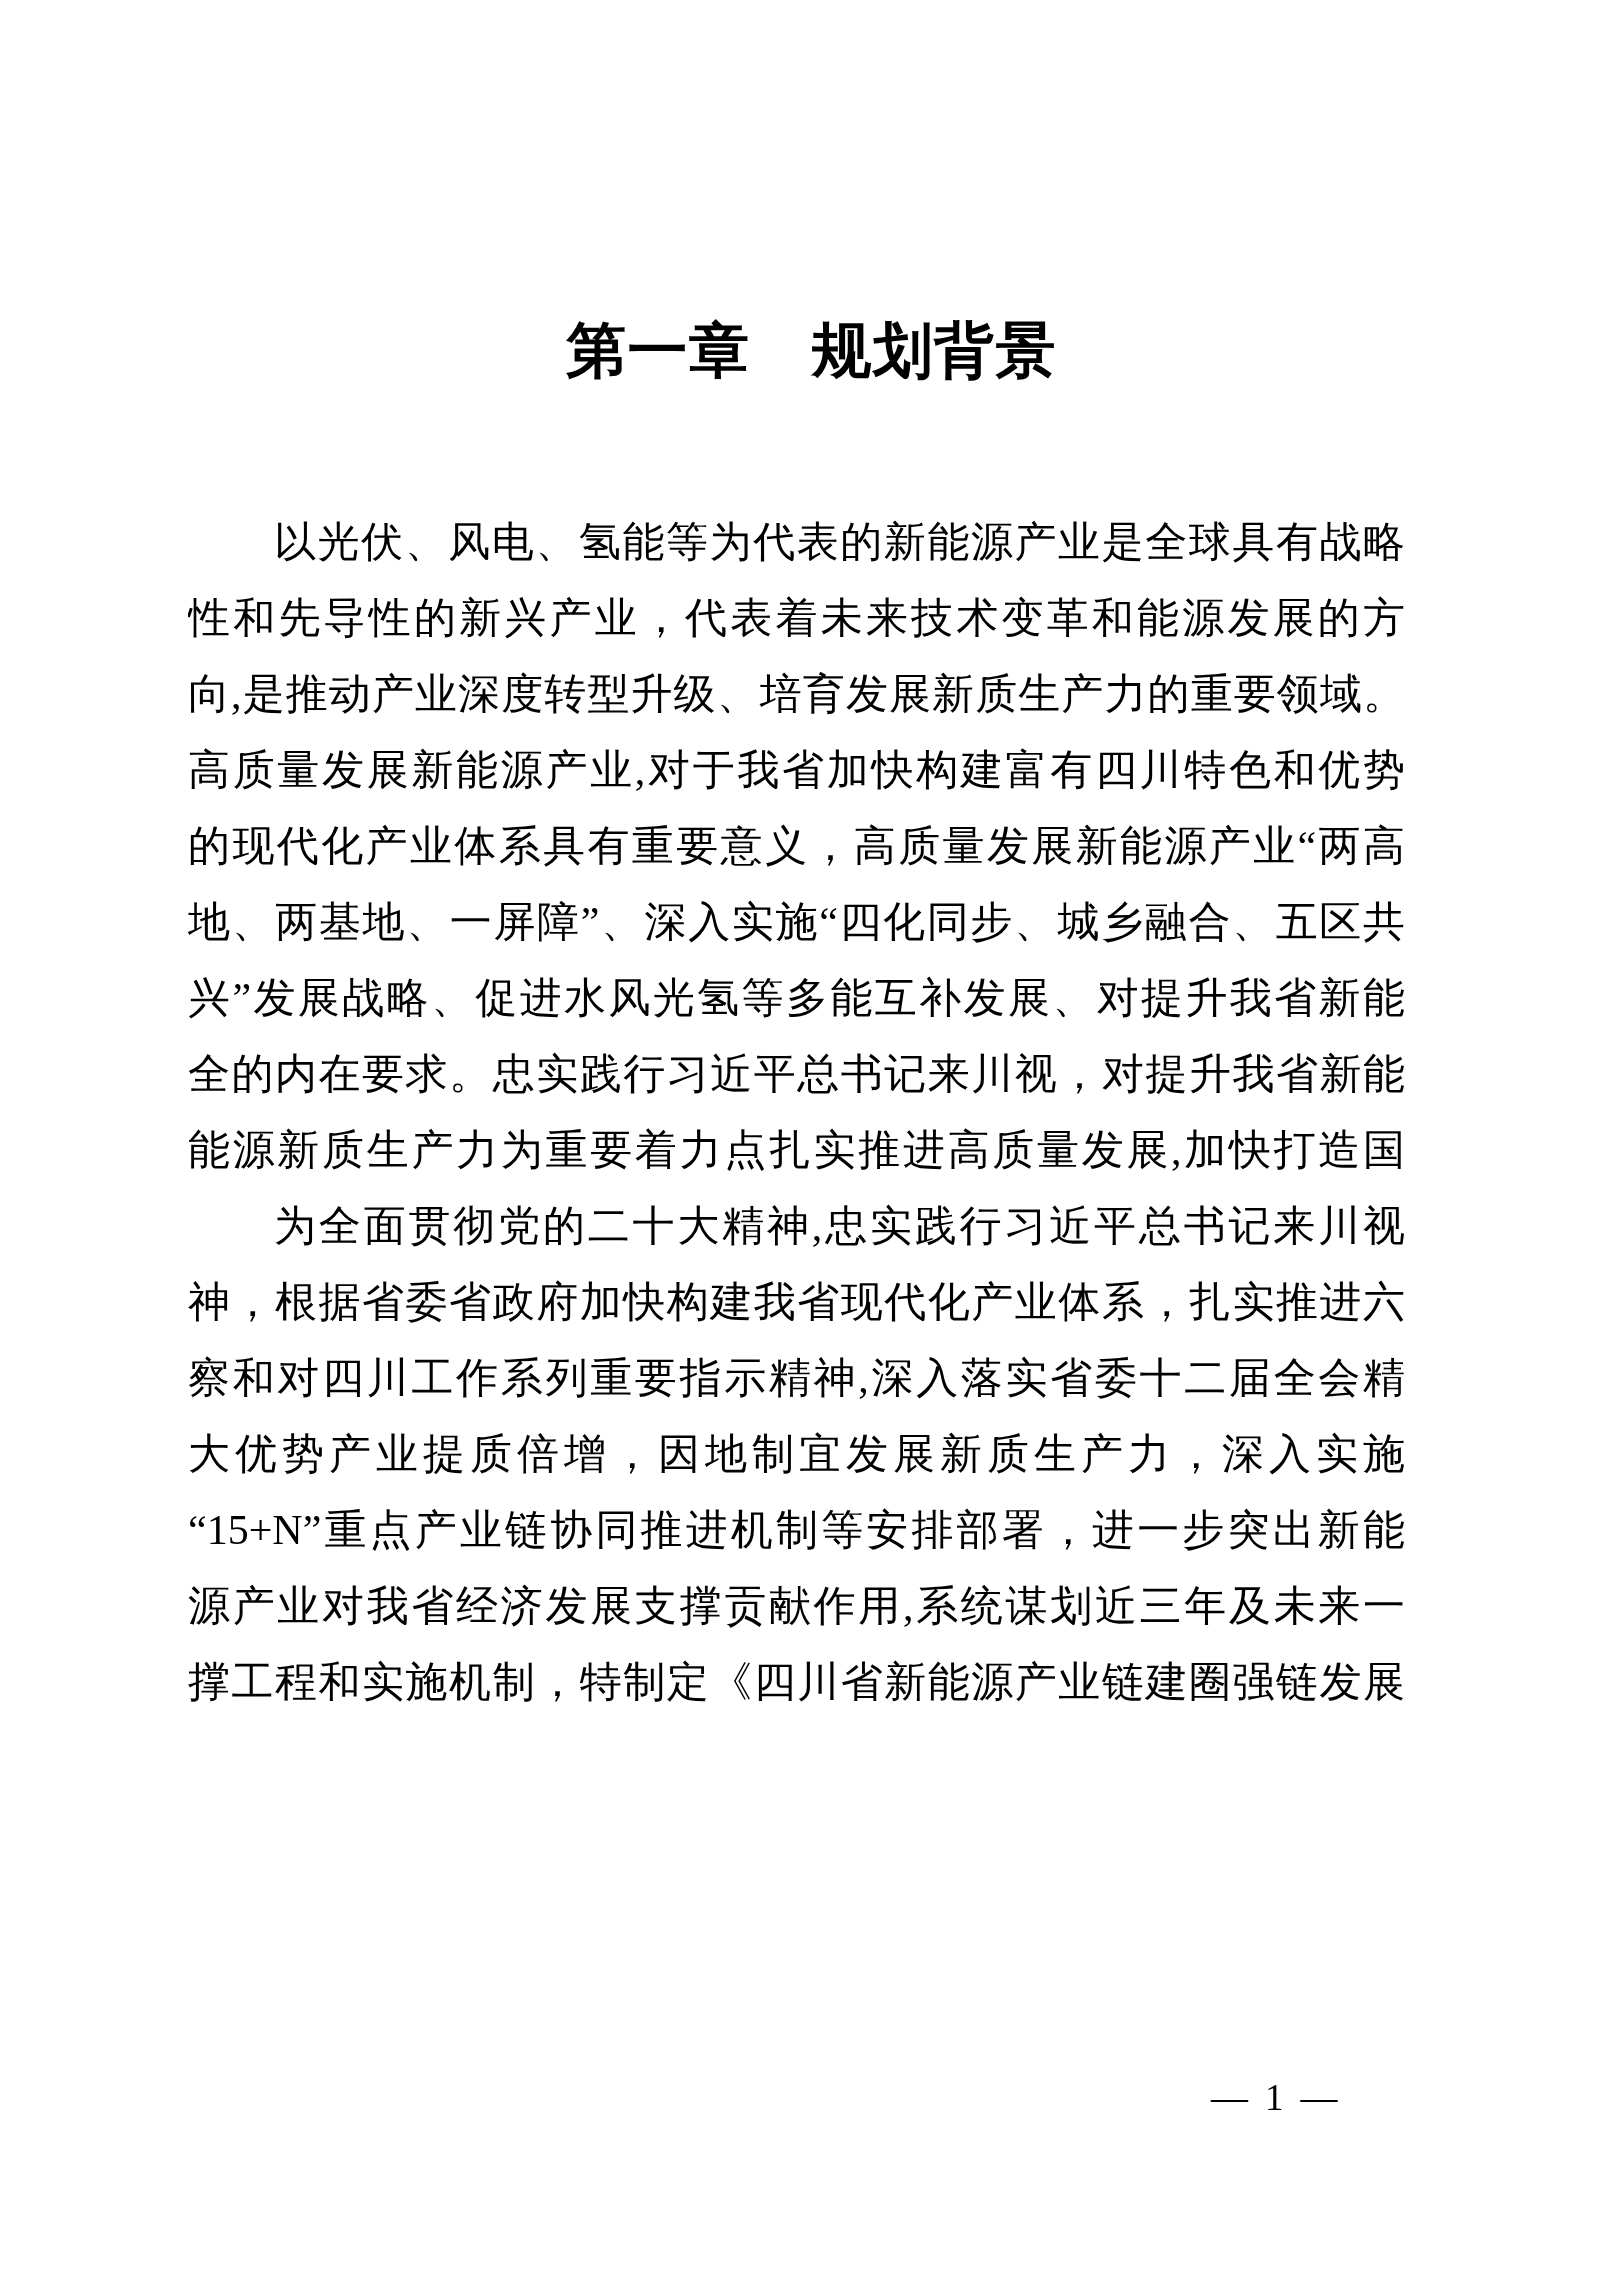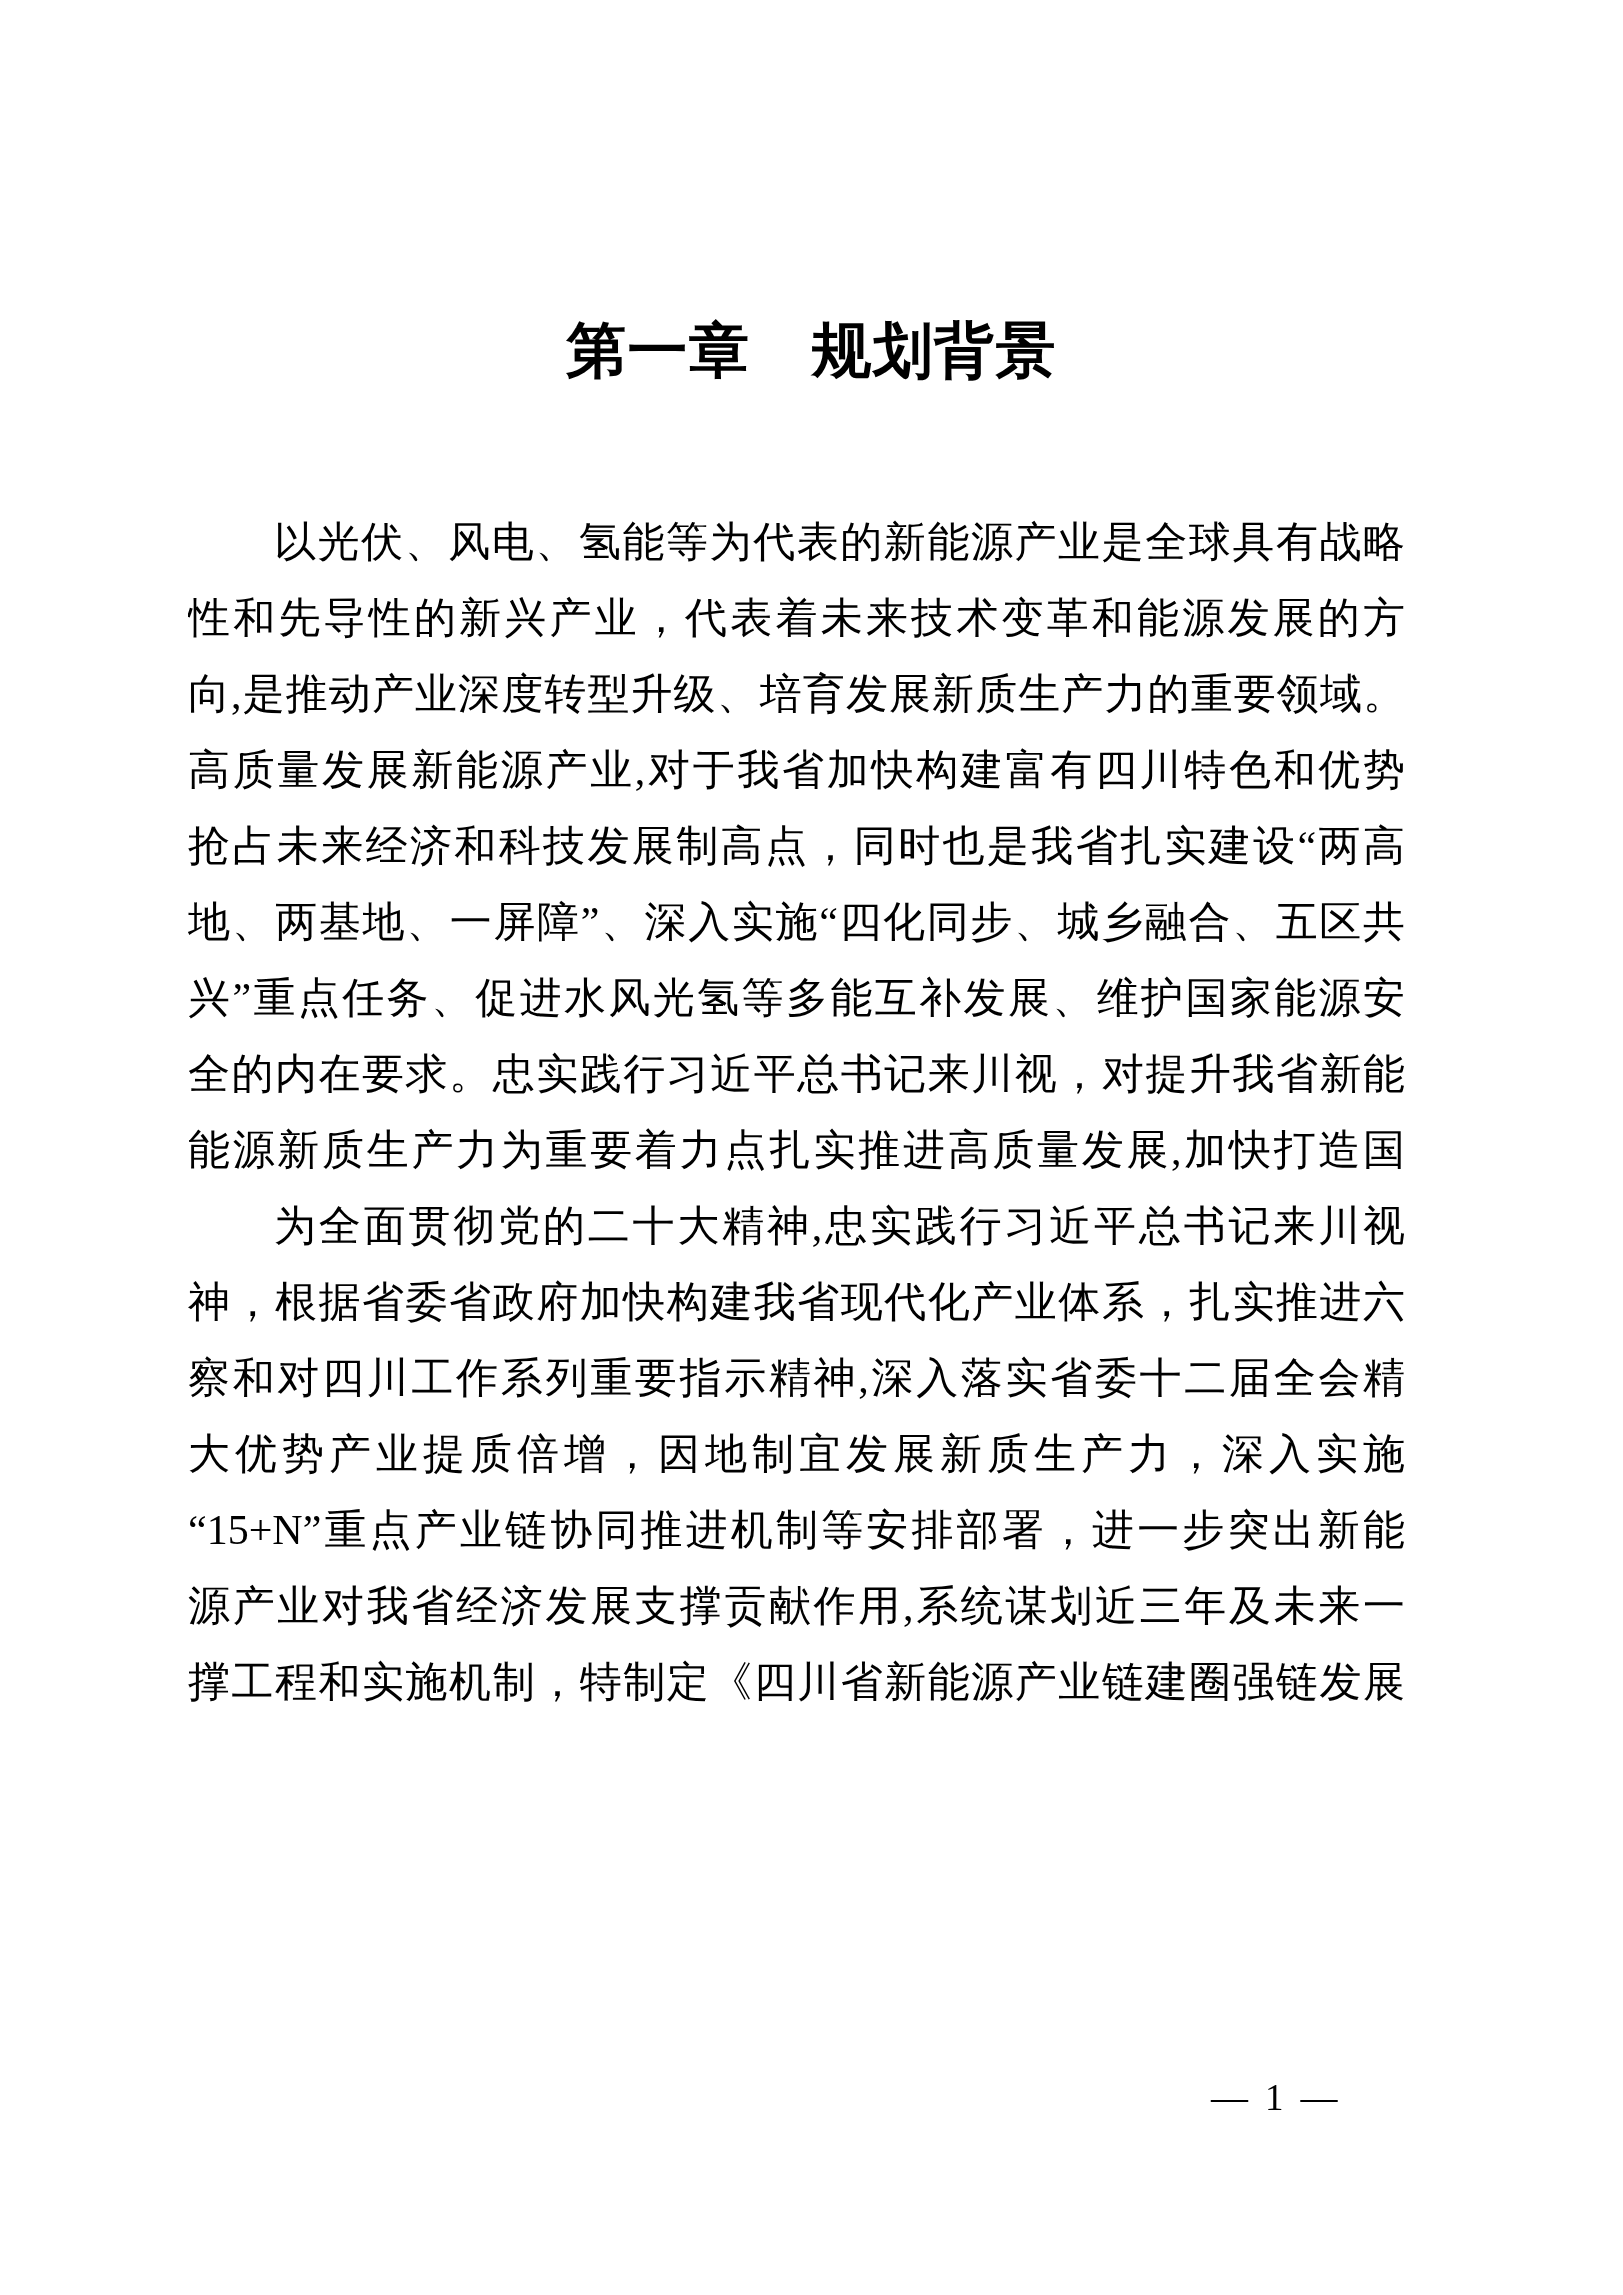--- a/index.html
+++ b/index.html
@@ -64,23 +64,23 @@
 
 <div class="page">
 
   <div class="page-title">第一章　规划背景</div>
 
   <div class="body-text">
       <div class="line indent">以光伏、风电、氢能等为代表的新能源产业是全球具有战略</div>
       <div class="line">性和先导性的新兴产业，代表着未来技术变革和能源发展的方</div>
       <div class="line">向,是推动产业深度转型升级、培育发展新质生产力的重要领域。</div>
       <div class="line">高质量发展新能源产业,对于我省加快构建富有四川特色和优势</div>
-      <div class="line">抢占未来经济和科技发展制高点，同时也是我省扎实建设“两高</div>
+      <div class="line">的现代化产业体系具有重要意义，高质量发展新能源产业“两高</div>
       <div class="line">地、两基地、一屏障”、深入实施“四化同步、城乡融合、五区共</div>
-      <div class="line">兴”重点任务、促进水风光氢等多能互补发展、维护国家能源安</div>
+      <div class="line">兴”发展战略、促进水风光氢等多能互补发展、对提升我省新能</div>
       <div class="line">全的内在要求。忠实践行习近平总书记来川视，对提升我省新能</div>
       <div class="line">能源新质生产力为重要着力点扎实推进高质量发展,加快打造国</div>
       <div class="line indent">为全面贯彻党的二十大精神,忠实践行习近平总书记来川视</div>
       <div class="line">神，根据省委省政府加快构建我省现代化产业体系，扎实推进六</div>
       <div class="line">察和对四川工作系列重要指示精神,深入落实省委十二届全会精</div>
       <div class="line">大优势产业提质倍增，因地制宜发展新质生产力，深入实施</div>
       <div class="line">“15+N”重点产业链协同推进机制等安排部署，进一步突出新能</div>
       <div class="line">源产业对我省经济发展支撑贡献作用,系统谋划近三年及未来一</div>
       <div class="line">撑工程和实施机制，特制定《四川省新能源产业链建圈强链发展</div>
     </div>

